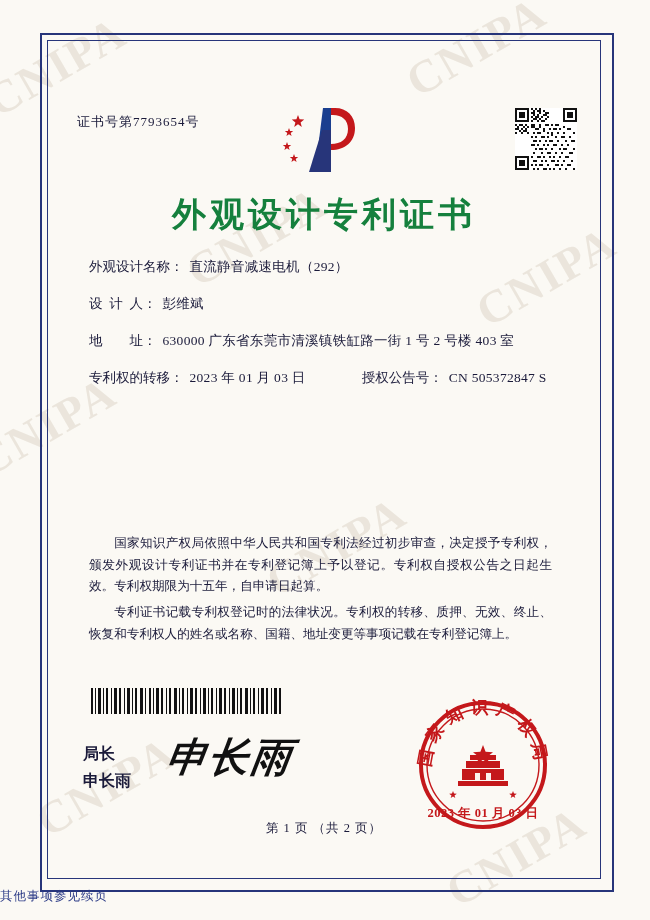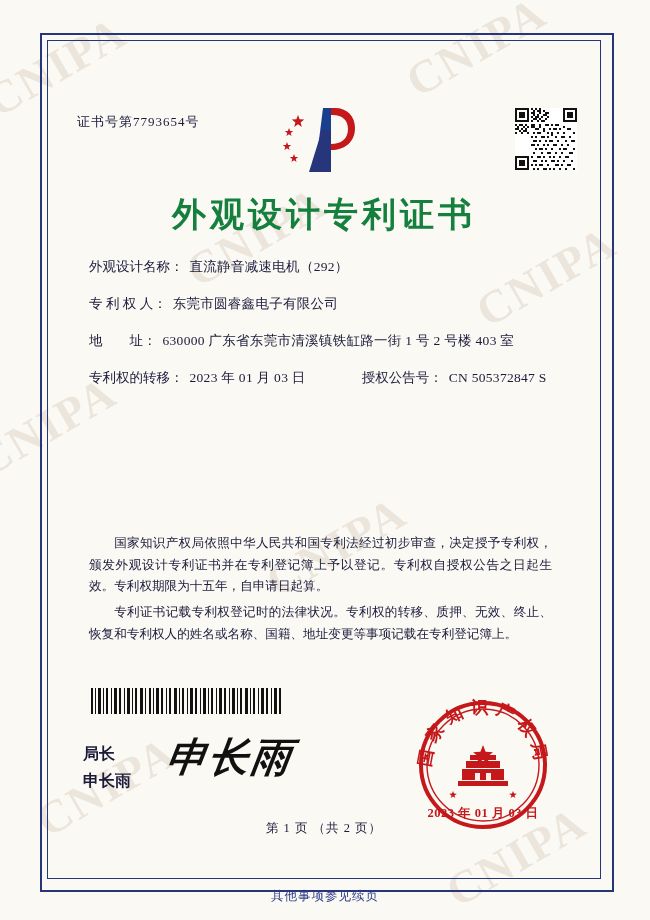--- a/index.html
+++ b/index.html
@@ -207,21 +207,21 @@
     width: 100%;
     text-align: center;
     font-size: 12.5px;
     letter-spacing: 1px;
   }
   .footnote {
     position: absolute;
     bottom: 15px;
     left: 0;
     width: 100%;
-    text-align: center;
+    text-align: left;
     font-size: 12.5px;
     color: #2b3a86;
     letter-spacing: 1px;
     z-index: 4;
   }
 </style>
 </head>
 <body>
 
 <div class="wm-layer">
@@ -401,22 +401,22 @@
   </div>
 
   <div class="title">外观设计专利证书</div>
 
   <div class="fields">
     <div class="field-row">
       <span class="field-label">外观设计名称：</span>
       <span class="field-value">直流静音减速电机（292）</span>
     </div>
     <div class="field-row">
-      <span class="field-label">专 利 权 人：</span>
-      <span class="field-value">东莞市圆睿鑫电子有限公司</span>
+      <span class="field-label">设  计  人：</span>
+      <span class="field-value">彭维斌</span>
     </div>
     <div class="field-row">
       <span class="field-label">地        址：</span>
       <span class="field-value">630000 广东省东莞市清溪镇铁缸路一街 1 号 2 号楼 403 室</span>
     </div>
     <div class="field-row dual">
       <span class="field-label">专利权的转移：</span>
       <span class="field-value">2023 年 01 月 03 日</span>
       <span class="field-label2">授权公告号：</span>
       <span class="field-value">CN 505372847 S</span>

